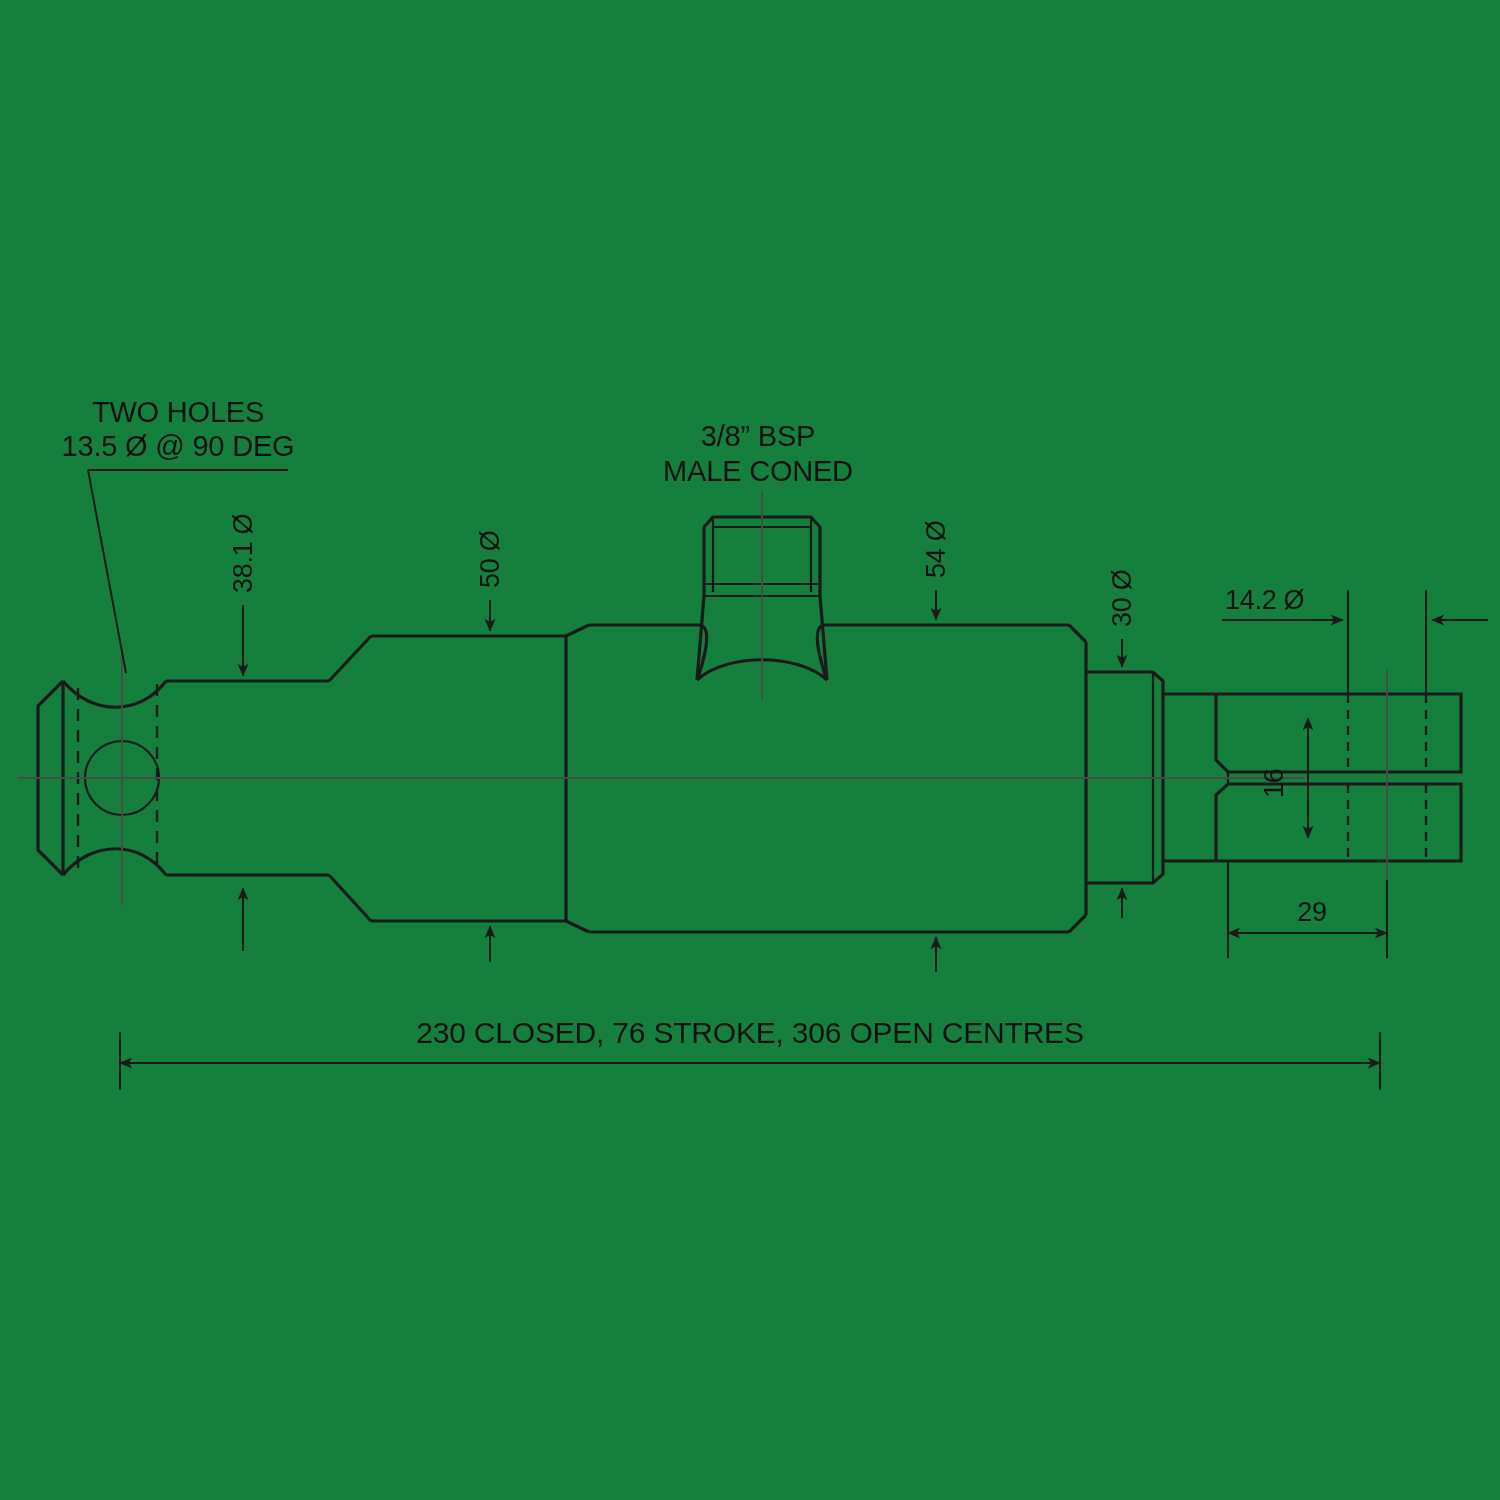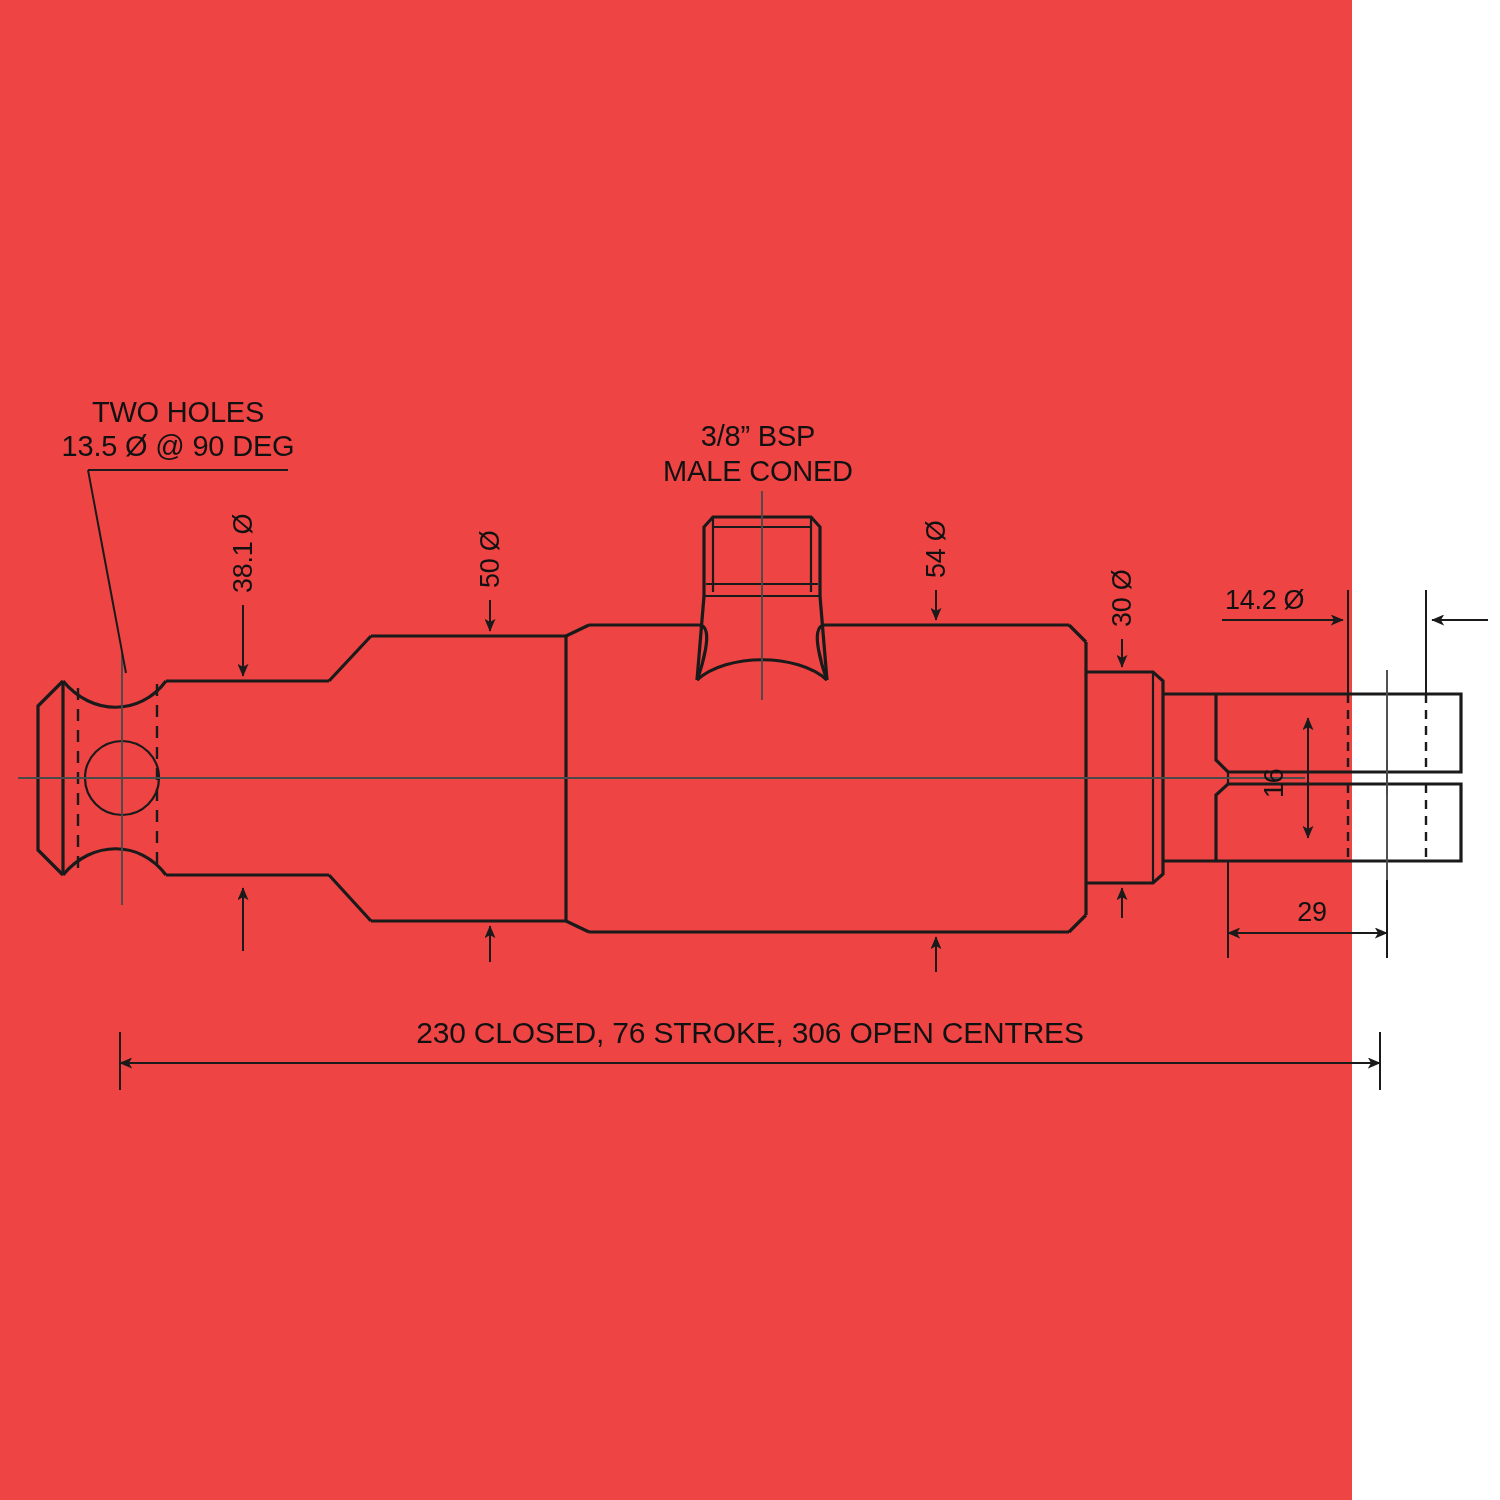--- a/index.html
+++ b/index.html
@@ -8,23 +8,23 @@
     background: #ffffff;
   }
   body {
     width: 1500px;
     height: 1500px;
     font-family: "Liberation Sans", sans-serif;
     overflow: hidden;
   }
   #drawing-root {
     position: relative;
-    width: 1352px;
+    width: 1500px;
     height: 1500px;
-    background: #ef4444;
+    background: #15803d;
   }
   svg#drawing-svg {
     display: block;
     width: 1500px;
     height: 1500px;
   }
   .outline {
     fill: none;
     stroke: #1a1a1a;
     stroke-width: 3.2;

